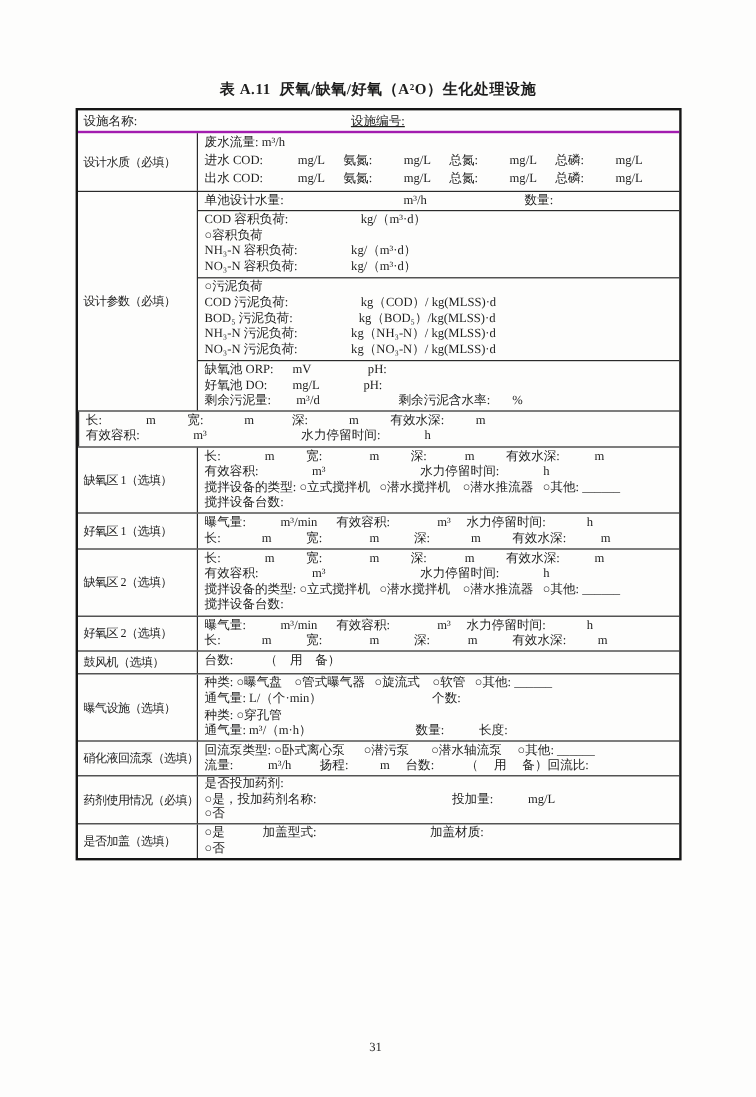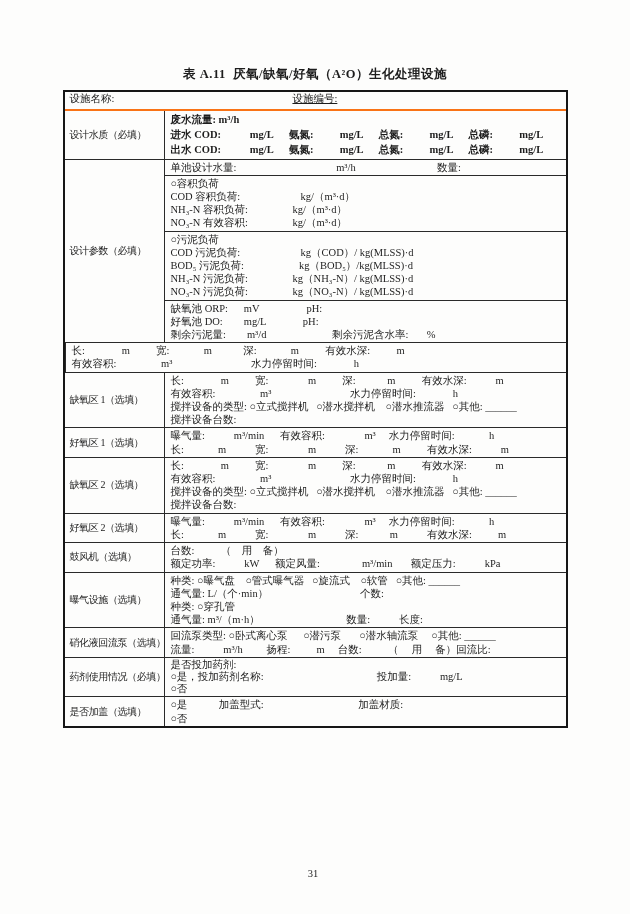--- a/index.html
+++ b/index.html
@@ -11,36 +11,36 @@
   .page{position:relative;width:630px;height:914px;overflow:hidden;}
   .doc-title{
     margin-top:66px;text-align:center;font-weight:bold;font-size:12.5px;
     white-space:pre;letter-spacing:0.5px;
   }
   .ftable{
     width:505px;margin:7px auto 0 auto;border:2px solid #161616;
     box-sizing:border-box;background:#fdfdfc;
   }
   .header-row{
-    display:flex;height:17px;border-bottom:2px solid #f97316;
+    display:flex;align-items:center;height:17px;border-bottom:2px solid #a21caf;
     font-size:10.5px;padding-left:5px;white-space:pre;
   }
   .header-row .code{margin-left:178px;text-decoration:underline;}
   .trow{display:flex;border-bottom:1px solid #2a2a2a;}
   #tbody .trow:last-child{border-bottom:none;justify-content:center;}
   .tlabel{
     width:99px;flex:0 0 99px;box-sizing:border-box;
     display:flex;align-items:center;
     padding:2px 2px 2px 5px;font-size:10px;letter-spacing:-0.4px;white-space:nowrap;
   }
   .tcontent{flex:1;border-left:1px solid #2a2a2a;min-width:0;overflow:hidden;}
   .tblock{padding:1px 0 1px 6px;}
   .tblock + .tblock{border-top:1px solid #2a2a2a;}
   .tline{font-size:10.5px;line-height:13.2px;white-space:pre;}
-  #tbody .trow:nth-child(1) .tline{line-height:15.2px;font-weight:bold;}
+  #tbody .trow:nth-child(1) .tline{line-height:15.2px;}
   #tbody .trow:nth-child(11) .tline{line-height:12.2px;}
   .page-number{
     position:absolute;left:0;right:4px;top:868px;text-align:center;font-size:10.5px;
   }
 </style>
 </head>
 <body>
 
 <div class="page">
   <div class="doc-title">表 A.11  厌氧/缺氧/好氧（A²O）生化处理设施</div>
@@ -61,24 +61,24 @@
             </div>
           </div>
         </div>
         <div class="trow">
           <div class="tlabel">设计参数（必填）</div>
           <div class="tcontent">
             <div class="tblock">
               <div class="tline">单池设计水量:                                      m³/h                               数量:</div>
             </div>
             <div class="tblock">
+              <div class="tline">COD 容积负荷:                       kg/（m³·d）</div>
               <div class="tline">○容积负荷</div>
-              <div class="tline">COD 容积负荷:                       kg/（m³·d）</div>
               <div class="tline">NH₃-N 容积负荷:                 kg/（m³·d）</div>
-              <div class="tline">NO₃-N 有效容积:                 kg/（m³·d）</div>
+              <div class="tline">NO₃-N 容积负荷:                 kg/（m³·d）</div>
             </div>
             <div class="tblock">
               <div class="tline">○污泥负荷</div>
               <div class="tline">COD 污泥负荷:                       kg（COD）/ kg(MLSS)·d</div>
               <div class="tline">BOD₅ 污泥负荷:                     kg（BOD₅）/kg(MLSS)·d</div>
               <div class="tline">NH₃-N 污泥负荷:                 kg（NH₃-N）/ kg(MLSS)·d</div>
               <div class="tline">NO₃-N 污泥负荷:                 kg（NO₃-N）/ kg(MLSS)·d</div>
             </div>
             <div class="tblock">
               <div class="tline">缺氧池 ORP:      mV                  pH:</div>
@@ -133,21 +133,20 @@
               <div class="tline">曝气量:           m³/min      有效容积:               m³     水力停留时间:             h</div>
               <div class="tline">长:             m           宽:               m           深:            m           有效水深:          m</div>
             </div>
           </div>
         </div>
         <div class="trow">
           <div class="tlabel">鼓风机（选填）</div>
           <div class="tcontent">
             <div class="tblock">
               <div class="tline">台数:          （    用    备）</div>
-              <div class="tline">额定功率:           kW      额定风量:                m³/min       额定压力:           kPa</div>
             </div>
           </div>
         </div>
         <div class="trow">
           <div class="tlabel">曝气设施（选填）</div>
           <div class="tcontent">
             <div class="tblock">
               <div class="tline">种类: ○曝气盘    ○管式曝气器   ○旋流式    ○软管   ○其他: ______</div>
               <div class="tline">通气量: L/（个·min）                                   个数:</div>
               <div class="tline">种类: ○穿孔管</div>

